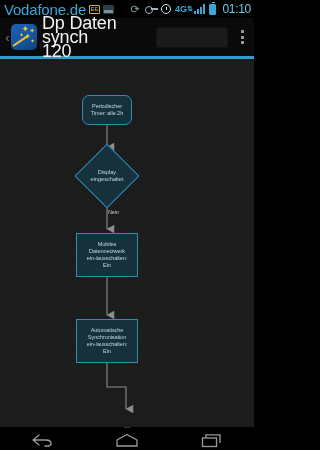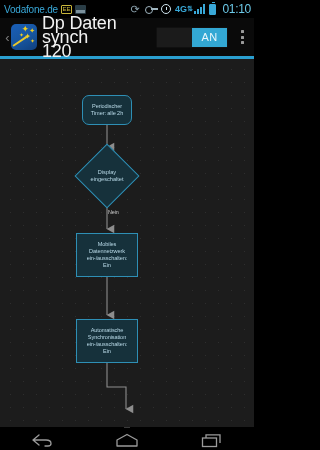--- a/index.html
+++ b/index.html
@@ -11,21 +11,21 @@
   }
 
   
   .statusbar{
     height:18px; width:100%;
     background:#000; color:#4ab8e0;
     display:flex; align-items:center;
     padding:0 3px 0 4px; gap:3px;
     font-size:11px; position:relative;
   }
-  .carrier{ font-size:10px; color:#39a8d8; letter-spacing:-.2px; white-space:nowrap; }
+  .carrier{ font-size:15px; color:#39a8d8; letter-spacing:-.2px; white-space:nowrap; }
   .sb-icons-left{ display:flex; align-items:center; gap:3px; }
   .sb-spacer{ flex:1; }
   .sb-icons-right{ display:flex; align-items:center; gap:3.5px; }
   .clock{ font-size:12px; color:#6cc9e8; margin-left:3px; letter-spacing:-.3px; }
 
   .ic{ display:inline-block; position:relative; }
   .ic-ee{ width:11px;height:9px;border:1px solid #c9b63a;color:#c9b63a;
           font-size:6px;line-height:7px;text-align:center;border-radius:1px;
           font-family:"Liberation Sans",sans-serif;}
   .ic-sd{ width:11px;height:9px;background:#2a3d46;border-radius:1px;position:relative;overflow:hidden;}
@@ -173,21 +173,20 @@
     <span class="st s3">✦</span>
     <span class="st s4">✦</span>
     <span class="st s5">✦</span>
   </span>
   <span class="app-title">
     <span>Dp Daten synch</span>
     <span class="l2">120</span>
   </span>
   <span class="toggle">
     <span class="off"></span>
-    <span class="on">AN</span>
   </span>
   <span class="overflow">
       <i></i>
       <i></i>
       <i></i>
     </span>
 </div>
 <div class="accent-bar"></div>
 
 <div class="canvas">

